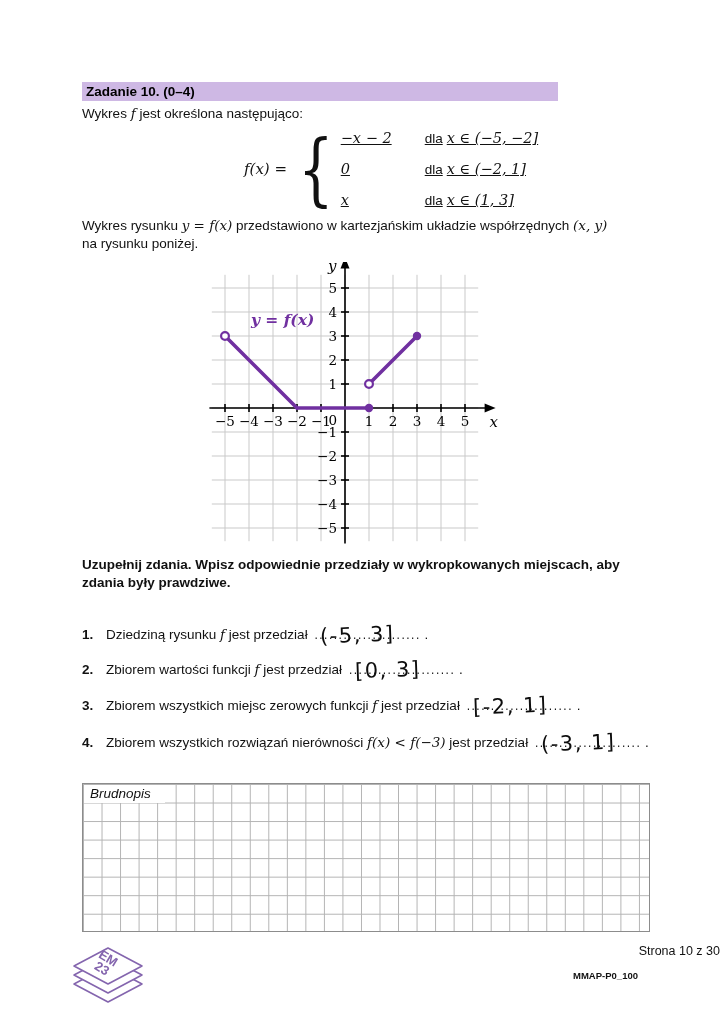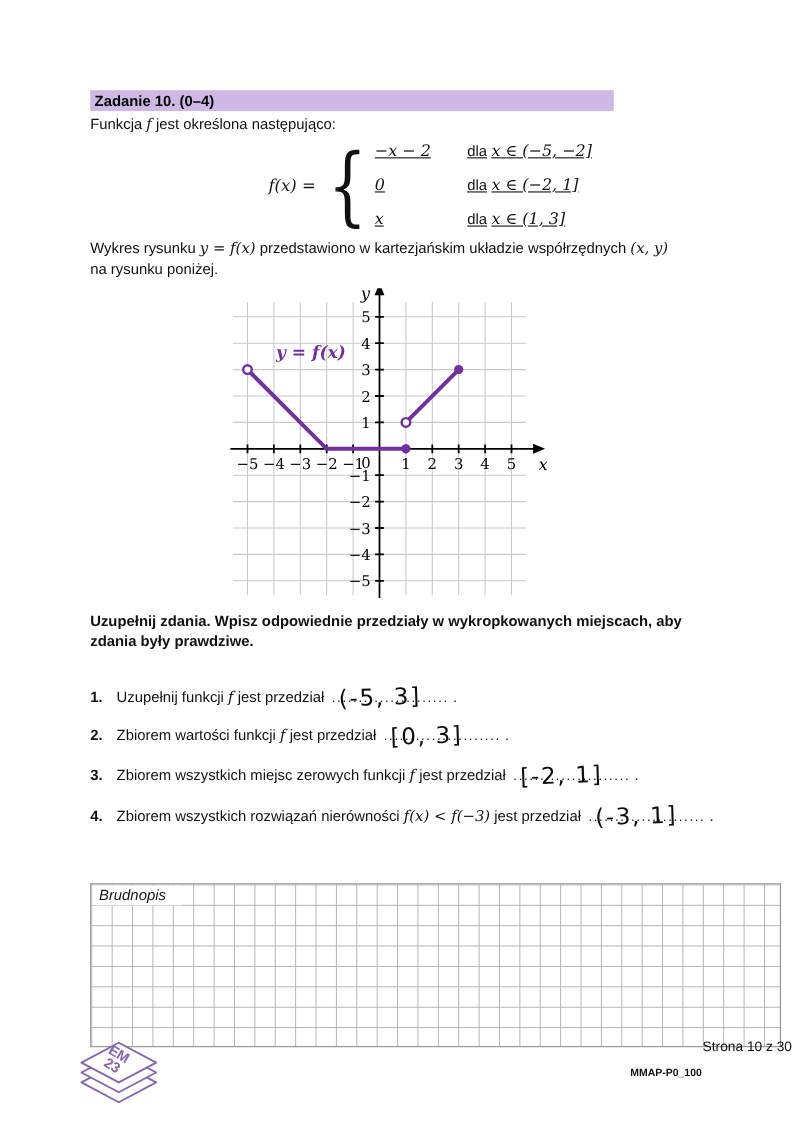--- a/index.html
+++ b/index.html
@@ -27,42 +27,42 @@
   .curve-label{font-family:"DejaVu Serif",serif;font-style:italic;font-weight:bold;font-size:15.5px;}
   .instruction{position:absolute;left:82px;top:556px;width:556px;font-size:13.5px;
                font-weight:bold;line-height:1.35;}
   .item{position:absolute;left:82px;width:620px;font-size:13.5px;white-space:nowrap;}
   .item-num{font-weight:bold;display:inline-block;width:24px;}
   .answer-slot{position:relative;display:inline-block;margin-left:3px;}
   .dots{letter-spacing:1.5px;font-size:12px;color:#111;}
   .handwriting{position:absolute;left:6px;bottom:-5px;font-family:"DejaVu Sans",sans-serif;
                font-size:21px;letter-spacing:1.5px;transform:rotate(-2deg);color:#0d0d0d;
                white-space:nowrap;}
-  .brudnopis{position:absolute;left:82px;top:803px;width:628px;height:149px;
+  .brudnopis{position:absolute;left:82px;top:783px;width:568px;height:149px;
              border:1px solid #8c8c8c;box-sizing:border-box;
              background-image:linear-gradient(to right,#b3b3b3 1px,transparent 1px),
                               linear-gradient(to bottom,#b3b3b3 1px,transparent 1px);
              background-size:18.533px 18.533px;}
   .brudnopis-label{position:absolute;left:1px;top:1px;background:#fff;
                    font-style:italic;font-size:13.5px;padding:1px 14px 2px 6px;}
   .footer-page{position:absolute;left:0;top:944px;width:720px;text-align:right;font-size:12.5px;}
   .footer-code{position:absolute;right:82px;top:970px;font-size:9.5px;font-weight:bold;}
   .logo{position:absolute;left:66px;top:938px;}
 </style>
 </head>
 <body>
 
 <div class="page">
 
   <div class="band" style="background: rgb(206, 184, 228);">
     <span>Zadanie 10. (0–4)</span>
   </div>
 
   <div class="intro">
-    <span>Funkcja</span>
+    <span>Wykres</span>
     <span class="math">f</span>
     <span>jest określona następująco:</span>
   </div>
 
   <div class="piecewise">
     <span class="math pw-lhs">f(x) =</span>
     <span class="pw-brace">{</span>
     <div class="pw-rows">
       <span class="math pw-expr">−x − 2</span>
       <span class="pw-cond"><span class="dla">dla</span><span class="math">x ∈ (−5, −2]</span></span>
@@ -159,21 +159,21 @@
         <circle cx="164" cy="146" r="4.2" fill="#7030A0"></circle>
         <circle cx="212" cy="74" r="4.2" fill="#7030A0"></circle>
         <circle cx="20" cy="74" r="3.9" fill="#fff" stroke="#7030A0" stroke-width="2.2"></circle>
         <circle cx="164" cy="122" r="3.9" fill="#fff" stroke="#7030A0" stroke-width="2.2"></circle>
       </svg>
   </div>
 
   <div class="instruction">Uzupełnij zdania. Wpisz odpowiednie przedziały w wykropkowanych miejscach, aby zdania były prawdziwe.</div>
 
   <div class="item" style="top:626px;">
-    <span class="item-num">1.</span><span>Uzupełnij funkcji</span>
+    <span class="item-num">1.</span><span>Dziedziną rysunku</span>
     <span class="math">f</span>
     <span>jest przedział</span>
     <span class="answer-slot"><span class="dots">......................</span><span class="handwriting">(-5, 3]</span></span><span> .</span>
   </div>
 
   <div class="item" style="top:661px;">
     <span class="item-num">2.</span><span>Zbiorem wartości funkcji</span>
     <span class="math">f</span>
     <span>jest przedział</span>
     <span class="answer-slot"><span class="dots">......................</span><span class="handwriting">[0, 3]</span></span><span> .</span>

